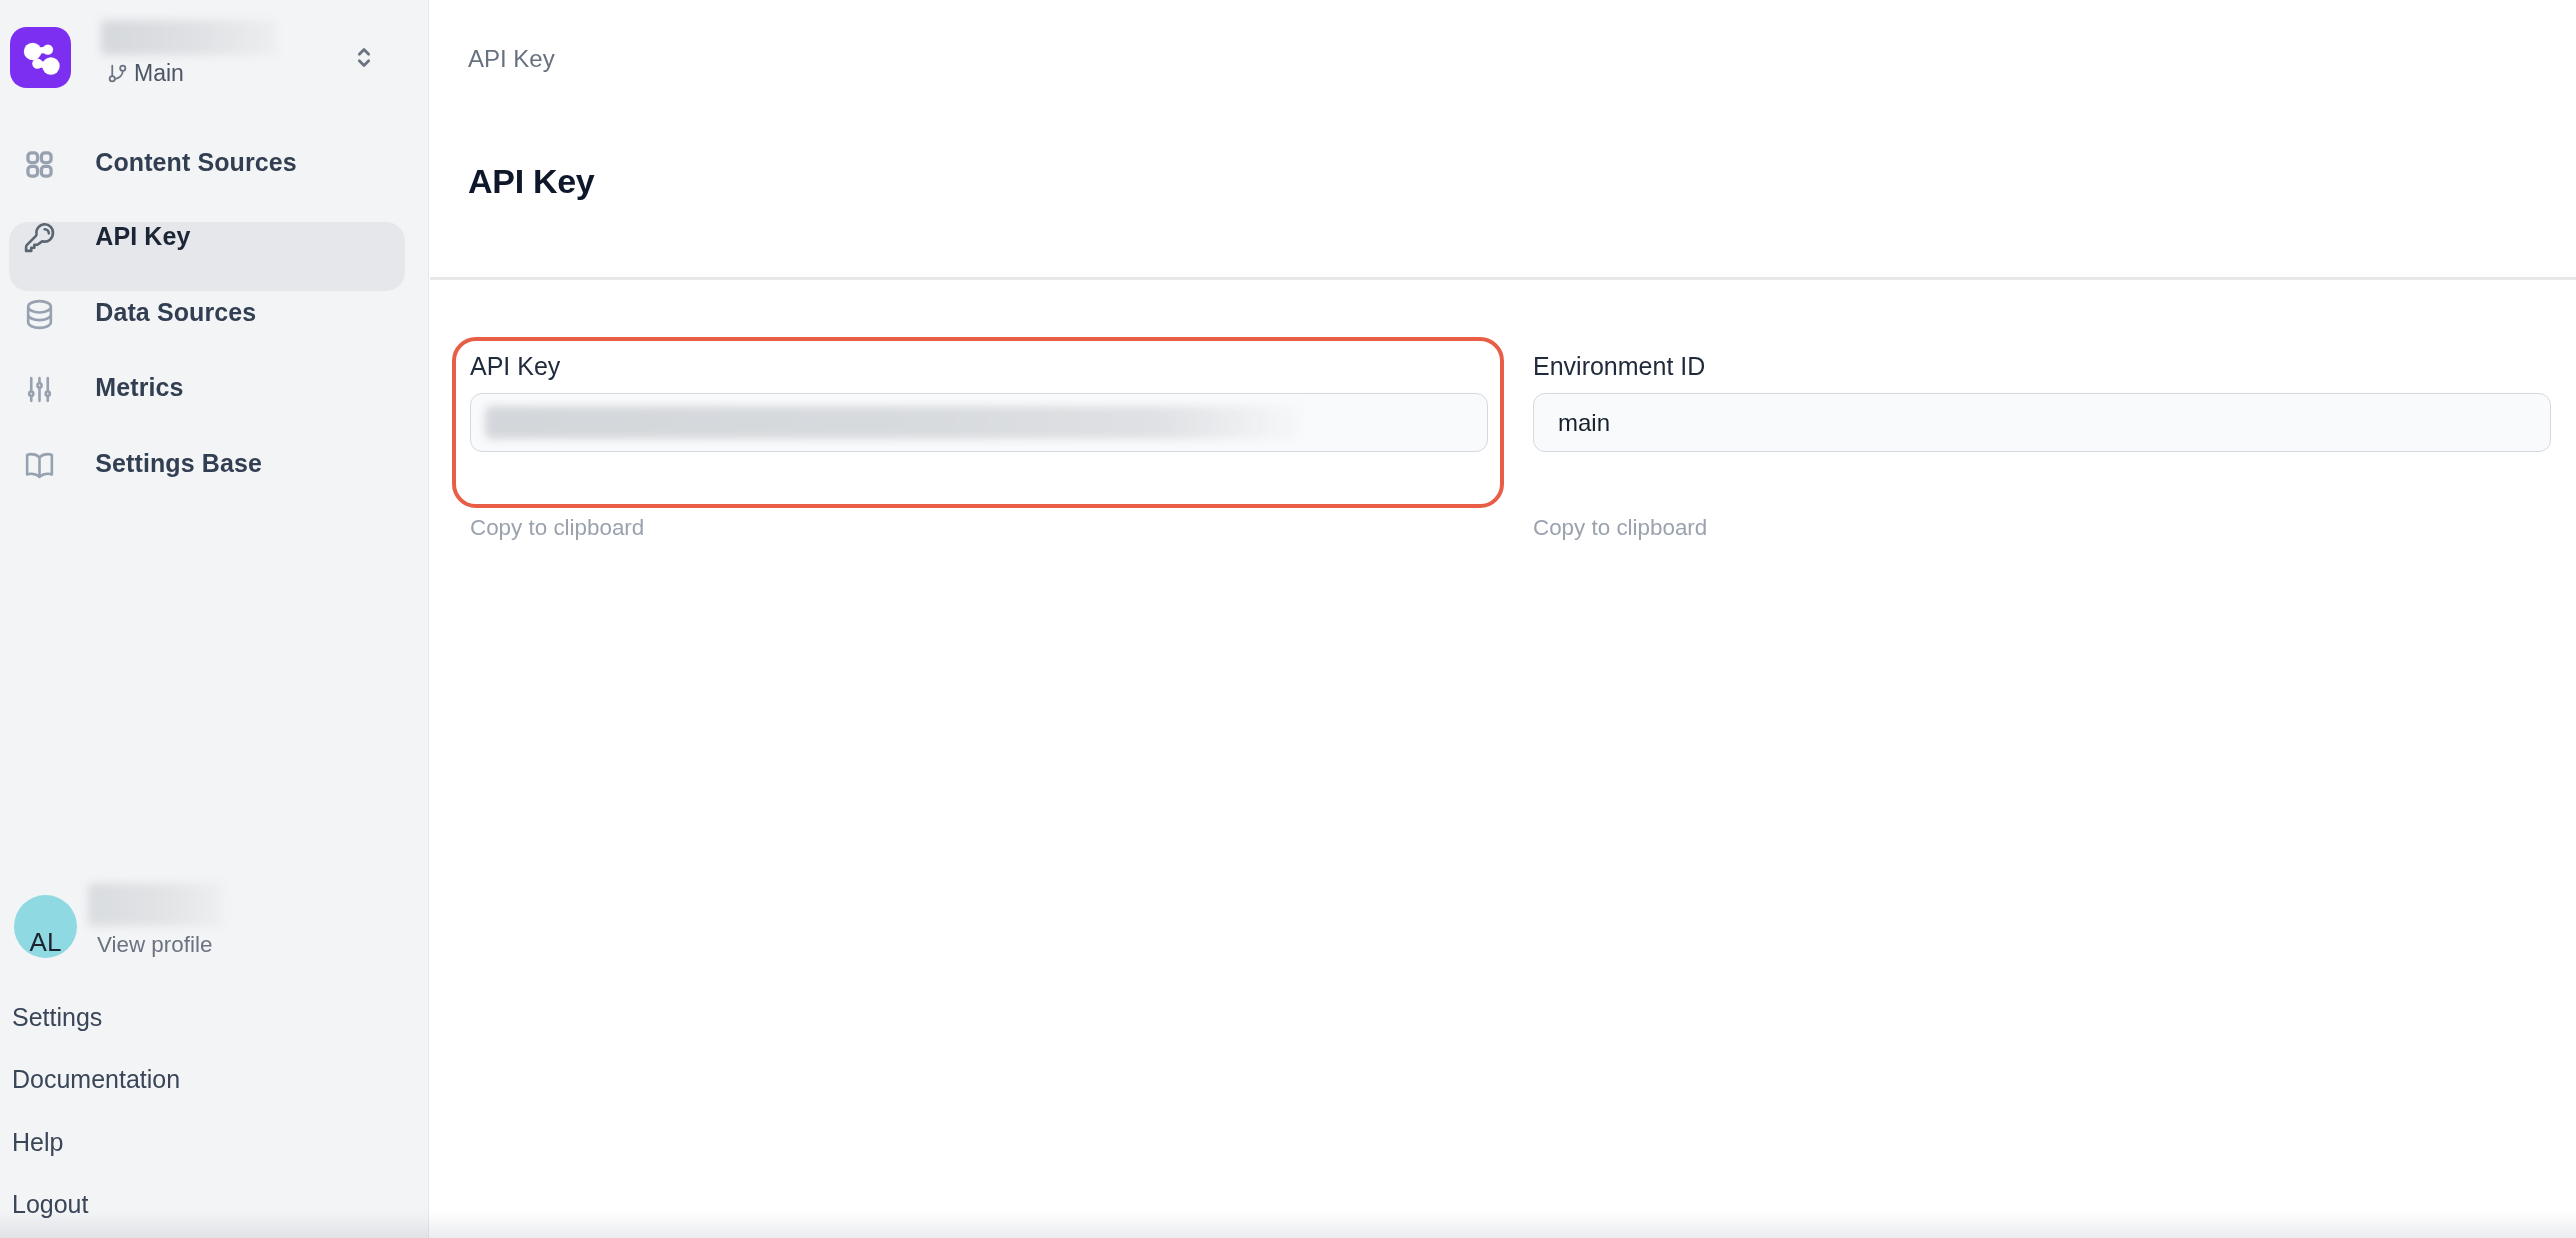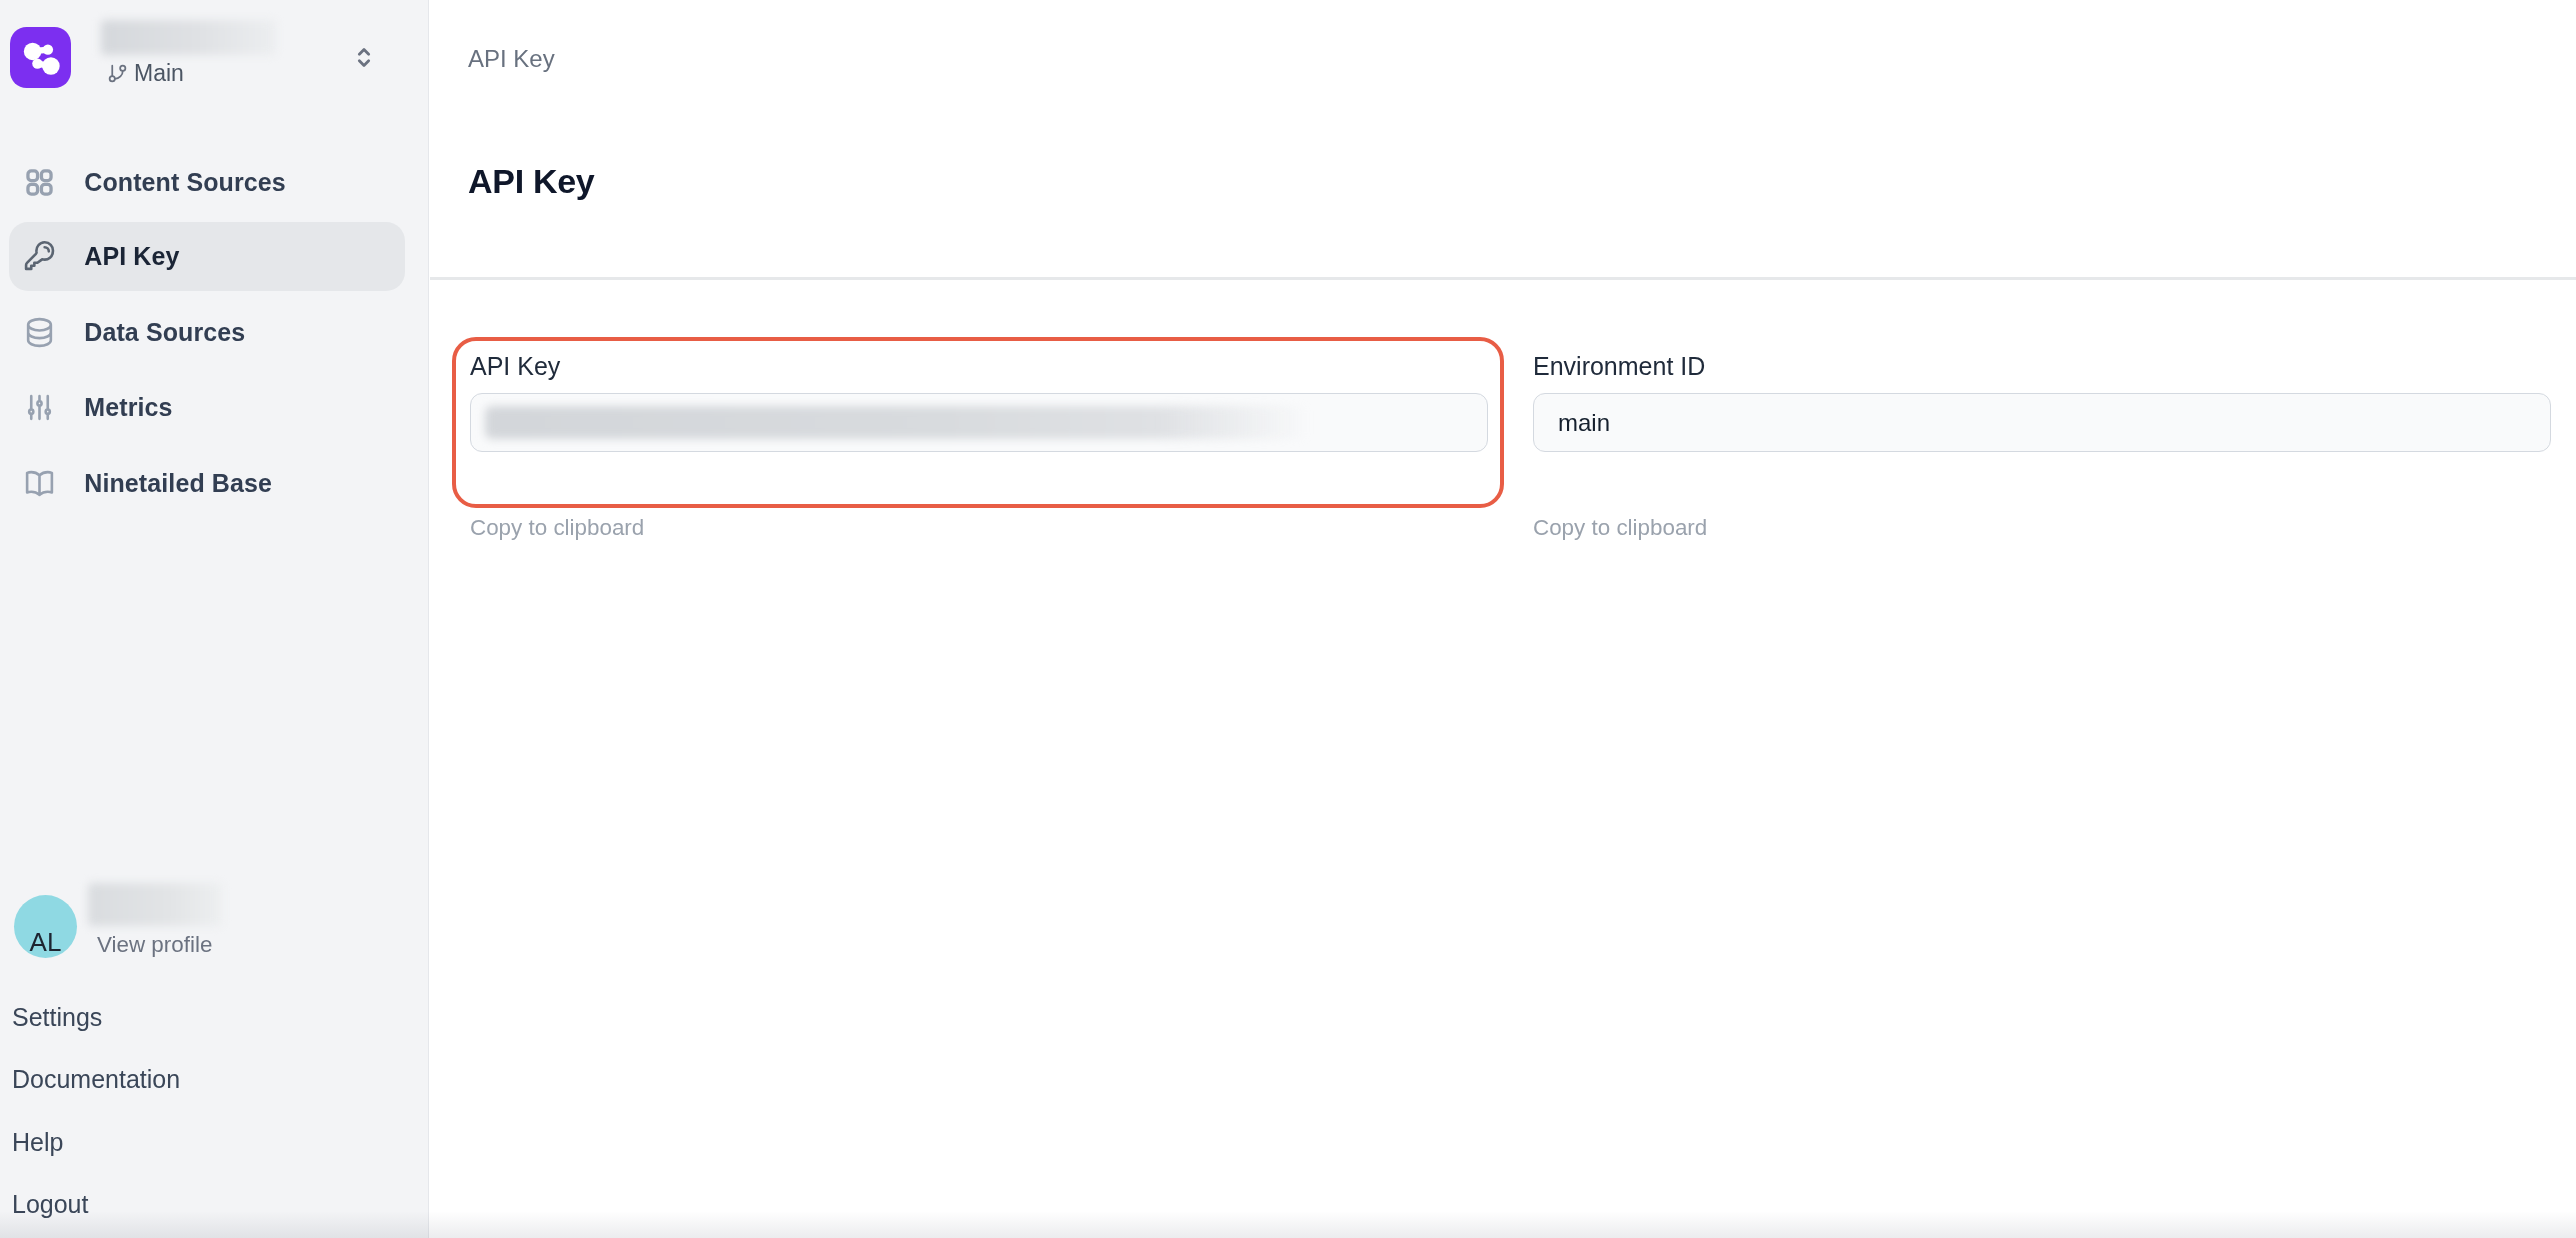--- a/index.html
+++ b/index.html
@@ -29,21 +29,21 @@
     position:absolute; left:107px; top:60px; height:26px;
     display:flex; align-items:center; gap:6px;
     font-size:23px; color:#4b5563; font-weight:400;
   }
   .ws-env svg { width:21px; height:21px; stroke:#6b7280; }
   .ws-unfold { position:absolute; left:350px; top:42px; width:28px; height:31px; stroke:#6b7280; cursor:pointer; }
 
   .nav { position:absolute; left:0; top:0; width:429px; }
   .nav-item {
     position:absolute; left:8.6px; width:396px; height:69px;
-    display:flex; align-items:center; gap:28px; padding-left:14.7px;
+    display:flex; align-items:flex-start; gap:39px; padding-left:14.7px;
     border-radius:19px; cursor:pointer;
     font-size:25px; font-weight:700; color:#323e52;
     letter-spacing:0.1px;
   }
   .nav-item svg { width:33px; height:33px; stroke:#97a1b0; flex:0 0 auto; }
   .nav-item.active { background:#e5e7ea; color:#1b2536; }
   .nav-item.active svg { stroke:#5b6572; }
 
   
   .avatar {
@@ -178,21 +178,21 @@
     <div class="nav-item" style="top:373px">
       <svg viewBox="0 0 24 24" fill="none" stroke-width="1.9" stroke-linecap="round" stroke-linejoin="round">
         <path d="M6 13.5V3.75m0 9.75a1.5 1.5 0 0 1 0 3m0-3a1.5 1.5 0 0 0 0 3m0 3.75V16.5m12-3V3.75m0 9.75a1.5 1.5 0 0 1 0 3m0-3a1.5 1.5 0 0 0 0 3m0 3.75V16.5m-6-9V3.75m0 3.75a1.5 1.5 0 0 1 0 3m0-3a1.5 1.5 0 0 0 0 3m0 9.75V10.5"></path>
       </svg>
       <span>Metrics</span>
     </div>
     <div class="nav-item" style="top:449px">
       <svg viewBox="0 0 24 24" fill="none" stroke-width="1.9" stroke-linecap="round" stroke-linejoin="round">
         <path d="M12 6.042A8.967 8.967 0 0 0 6 3.75c-1.052 0-2.062.18-3 .512v14.25A8.987 8.987 0 0 1 6 18c2.305 0 4.408.867 6 2.292m0-14.25a8.966 8.966 0 0 1 6-2.292c1.052 0 2.062.18 3 .512v14.25A8.987 8.987 0 0 0 18 18a8.967 8.967 0 0 0-6 2.292m0-14.25v14.25"></path>
       </svg>
-      <span>Ninetailed Base</span>
+      <span>Settings Base</span>
     </div>
   </nav>
 
   <div class="avatar">
     <span>AL</span>
   </div>
   <div class="user-name-blur"></div>
   <div class="view-profile">View profile</div>
 
   <div class="side-link" style="top:1003px">Settings</div>

